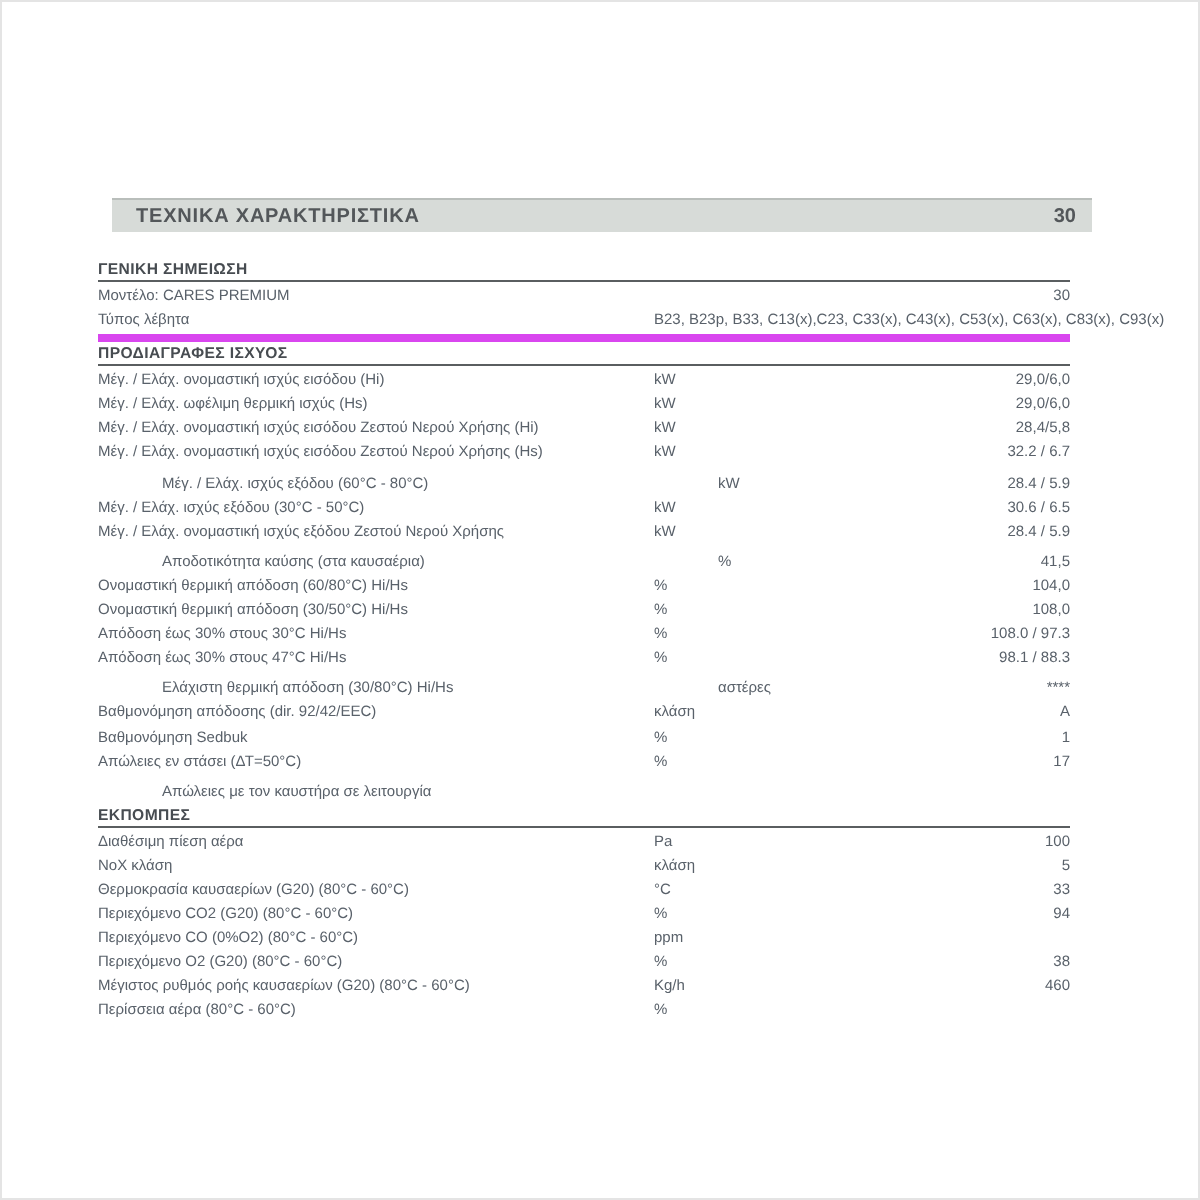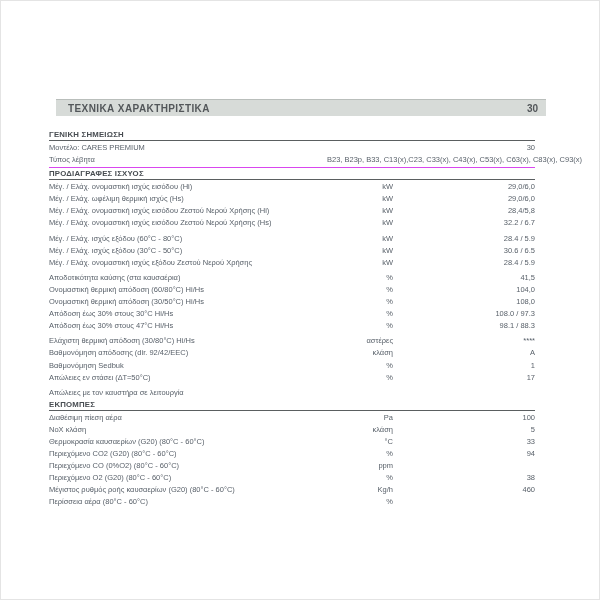--- a/index.html
+++ b/index.html
@@ -18,27 +18,27 @@
   }
   .bar-title{font-size:10px;font-weight:bold;color:var(--bar-text,#53575a);letter-spacing:0.4px;}
   .bar-page{font-size:10px;font-weight:bold;color:var(--bar-text,#53575a);}
   .table{position:absolute;top:128px;left:48px;width:486px;color:var(--row-text,#59616a);}
   section{display:block;}
   .section-title{
     margin:0;font-size:7.8px;font-weight:bold;color:var(--title-text,#474c51);
     line-height:11px;letter-spacing:0.2px;
     border-bottom:1.4px solid var(--rule,#5a5e60);
   }
-  section.divider-above{border-top:1px solid #d946ef;margin-top:1px;}
+  section.divider-above{border-top:4px solid #d946ef;margin-top:1px;}
   .rows{padding-top:1px;}
   .row{display:flex;line-height:12.1px;font-size:7.5px;}
-  .row.gap{margin-top:3px;}
+  .row.gap{margin-top:3px;margin-left:32px;}
   .cell{display:block;}
   .cell.label{width:278px;flex:none;white-space:nowrap;}
-  .cell.unit{width:66px;flex:none;text-align:right;}
+  .cell.unit{width:66px;flex:none;text-align:left;}
   .cell.value{flex:1;text-align:right;white-space:nowrap;}
 </style>
 </head>
 <body>
 
 <div class="canvas">
   <div class="header-bar">
     <span class="bar-title">ΤΕΧΝΙΚΑ ΧΑΡΑΚΤΗΡΙΣΤΙΚΑ</span>
     <span class="bar-page">30</span>
   </div>

